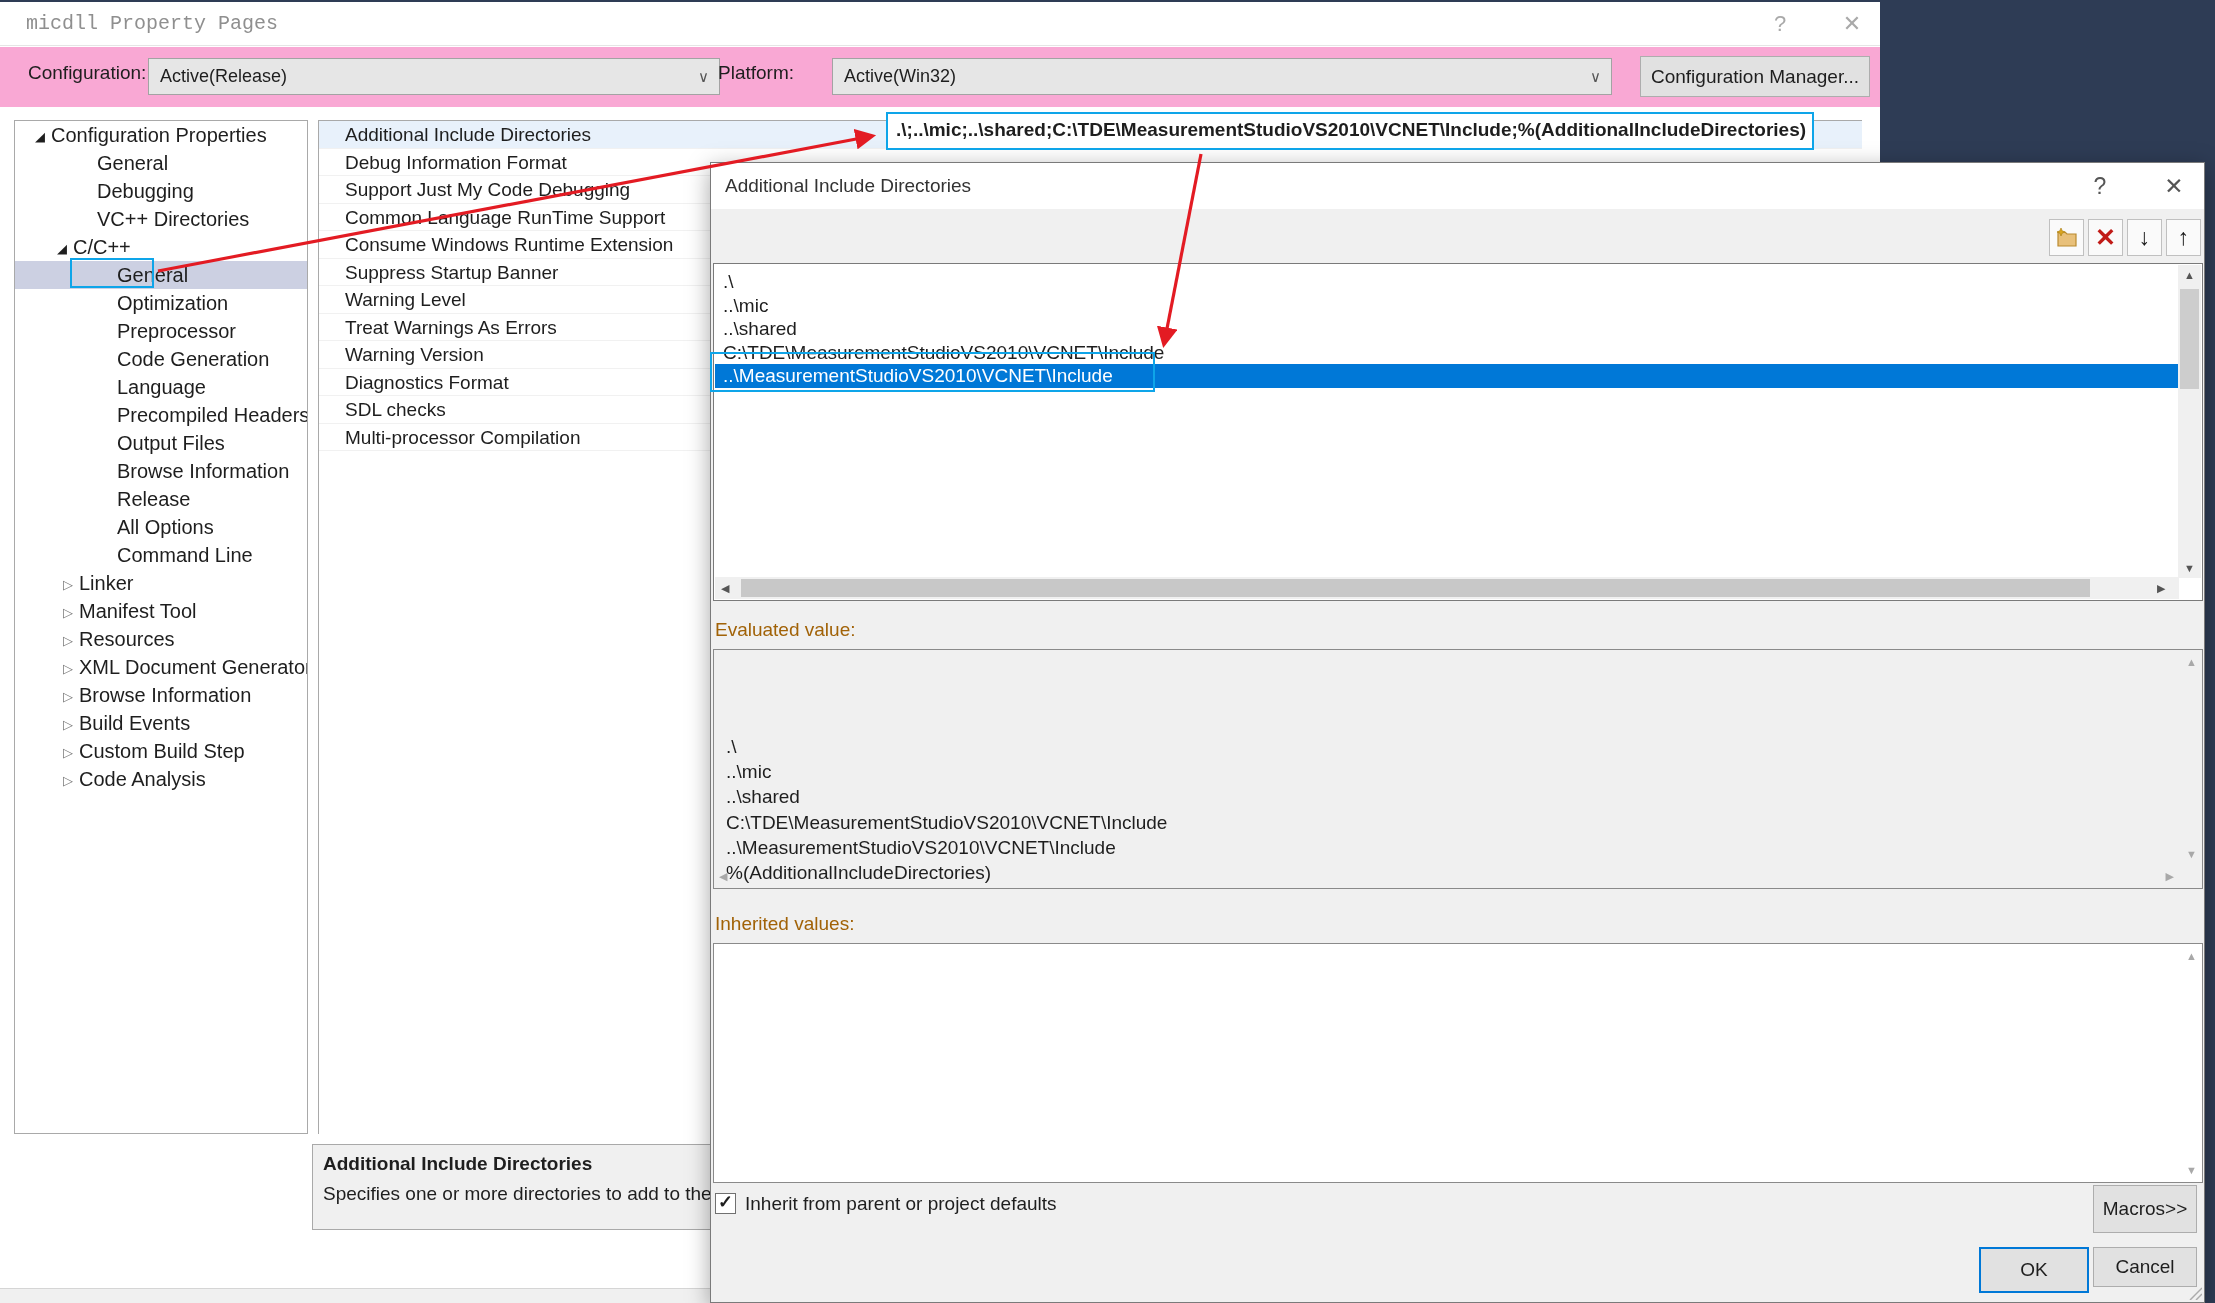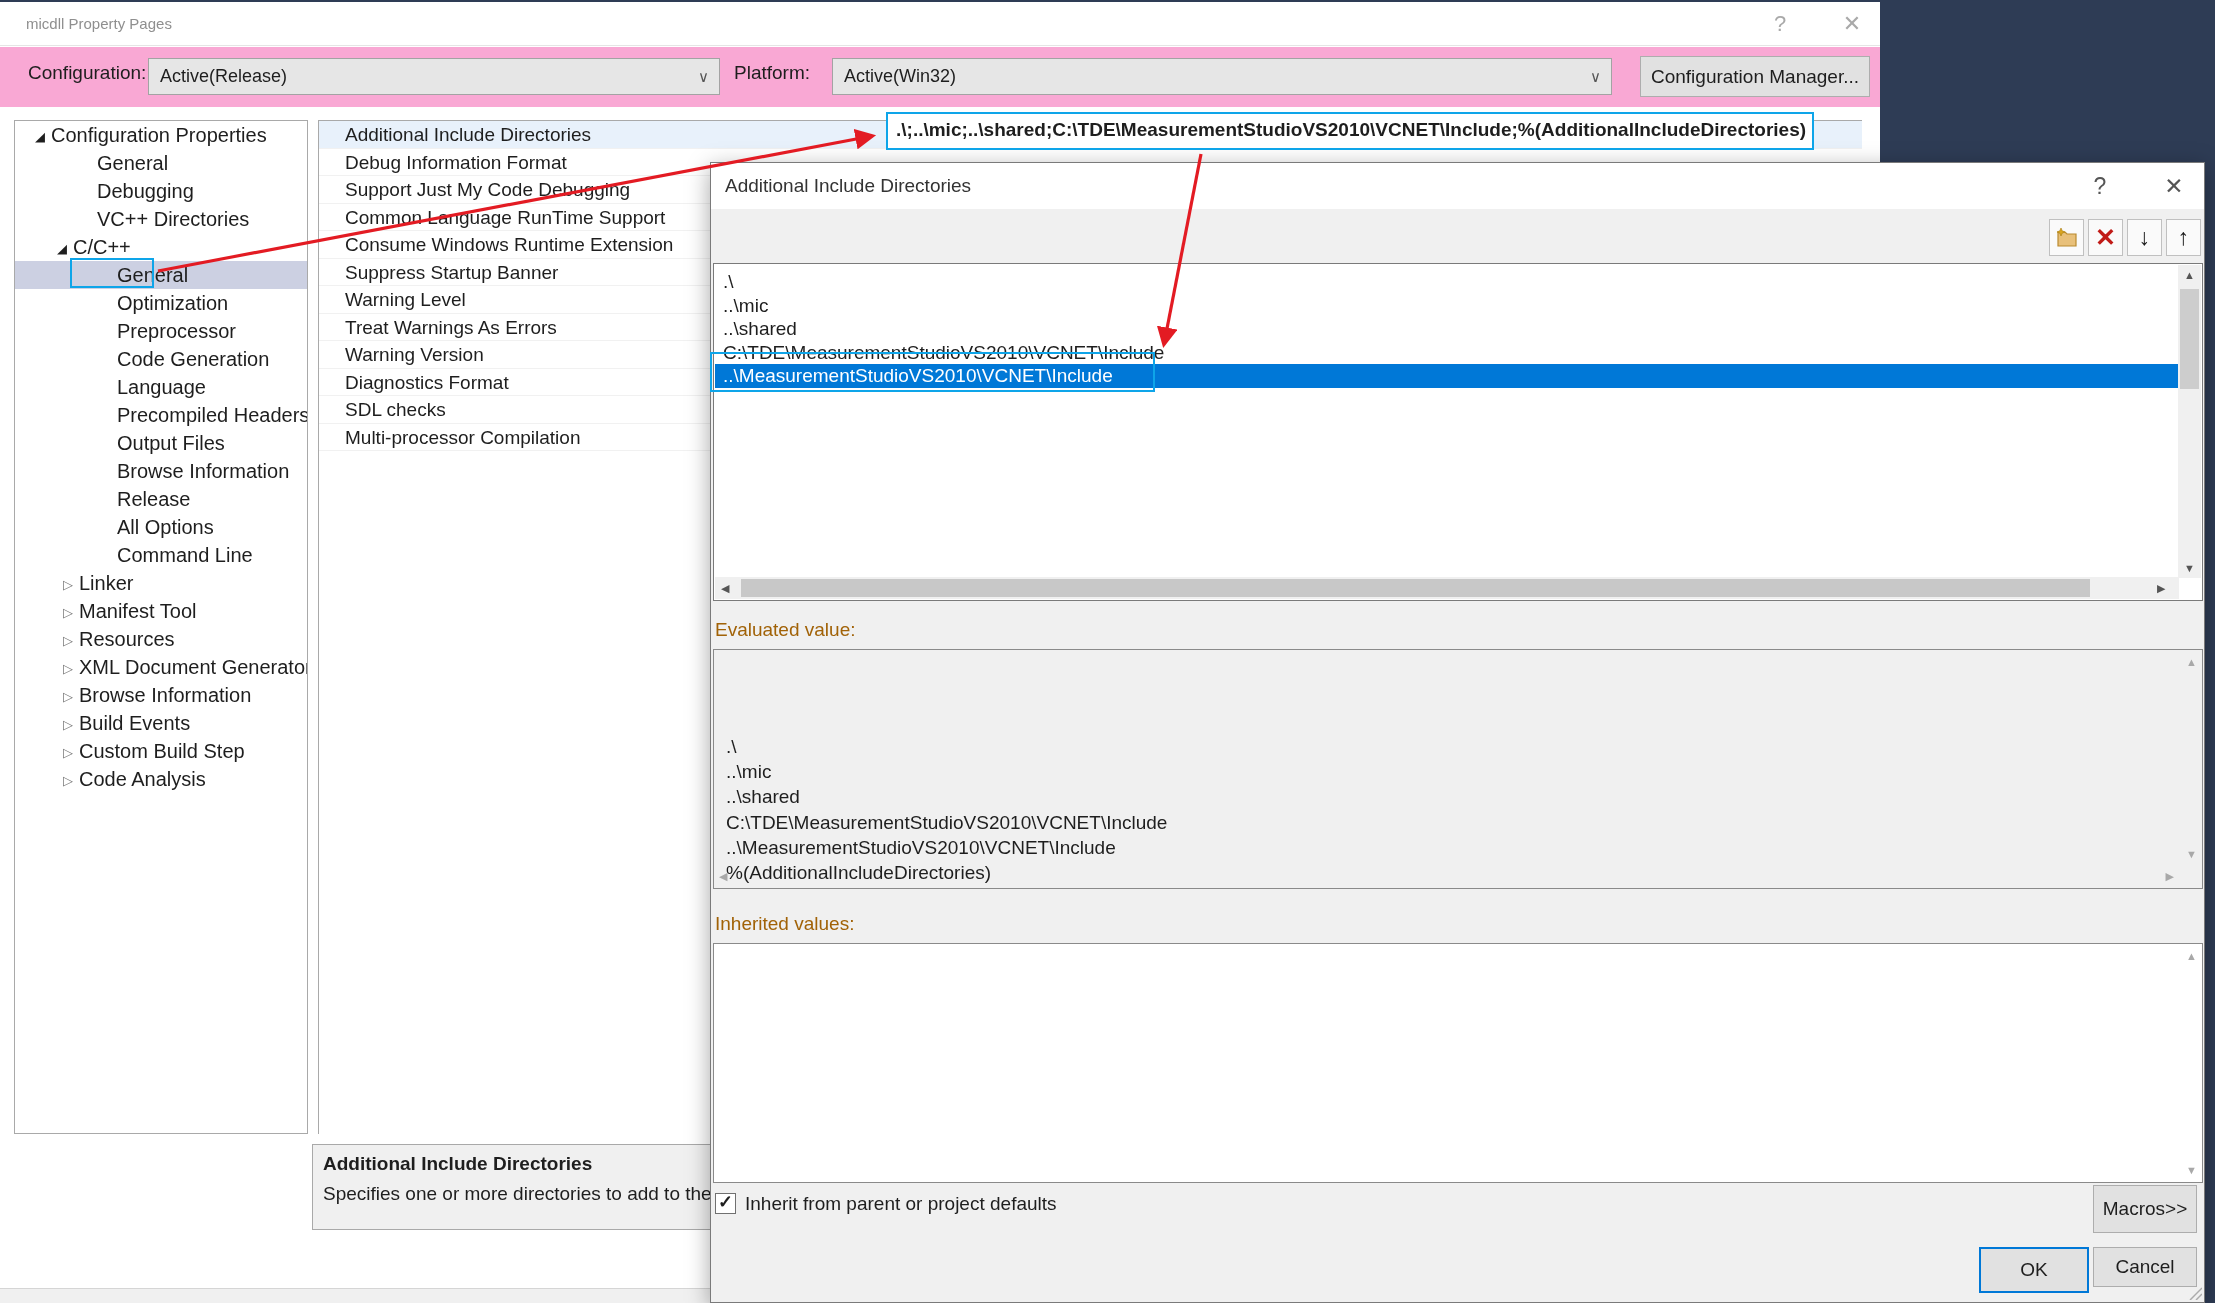--- a/index.html
+++ b/index.html
@@ -2,21 +2,21 @@
 <html><head>
 <meta charset="utf-8">
 <style>
   * { margin:0; padding:0; box-sizing:border-box; }
   html,body { width:2215px; height:1303px; overflow:hidden; }
   body { background:#2e3c55; font-family:"Liberation Sans", sans-serif; color:#1e1e1e; position:relative; }
 
   
   .main-window { position:absolute; left:0; top:2px; width:1880px; height:1301px; background:#ffffff; }
   .titlebar { position:absolute; left:0; top:0; width:100%; height:44px; background:#fff; border-bottom:1px solid #e5e5e5; }
-  .titlebar .wtitle { position:absolute; left:26px; top:0; line-height:44px; font-size:15px; color:#8f8f8f; }
+  .titlebar .wtitle { position:absolute; left:26px; top:0; line-height:44px; font-size:20px; color:#8f8f8f;font-family:Liberation Mono, monospace; }
   .wbtn { position:absolute; top:0; width:40px; height:44px; text-align:center; line-height:44px; font-size:22px; color:#a9a9a9; }
   .wbtn.help { left:1760px; }
   .wbtn.close { left:1832px; }
 
   .configrow { position:absolute; left:0; top:45px; width:100%; height:60px; background:#f9a8d4; }
   .flabel { position:absolute; top:15px; font-size:19px; color:#1e1e1e; }
   .dropdown { position:absolute; top:11px; height:37px; background:#e6e6e6; border:1px solid #a3a3a3; font-size:18px; }
   .dropdown .dval { position:absolute; left:11px; top:0; line-height:35px; color:#1e1e1e; }
   .dropdown .chev { position:absolute; right:10px; top:0; line-height:35px; font-size:15px; color:#555; }
   .btn { background:#e1e1e1; border:1px solid #adadad; font-size:19px; color:#1e1e1e; display:flex; align-items:center; justify-content:center; }
@@ -101,21 +101,21 @@
     <span class="wbtn help">?</span>
     <span class="wbtn close">✕</span>
   </div>
 
   <div class="configrow">
     <span class="flabel" style="left:28px">Configuration:</span>
     <div class="dropdown" style="left:148px; width:572px">
       <span class="dval">Active(Release)</span>
       <span class="chev">∨</span>
     </div>
-    <span class="flabel" style="left:734px">Platform:</span>
+    <span class="flabel" style="left:718px">Platform:</span>
     <div class="dropdown" style="left:832px; width:780px">
       <span class="dval">Active(Win32)</span>
       <span class="chev">∨</span>
     </div>
     <div class="btn cm-btn">Configuration Manager...</div>
   </div>
 
   <div class="tree-panel">
 
       <div class="trow ta"><span class="exp">◢</span><span>Configuration Properties</span></div>

